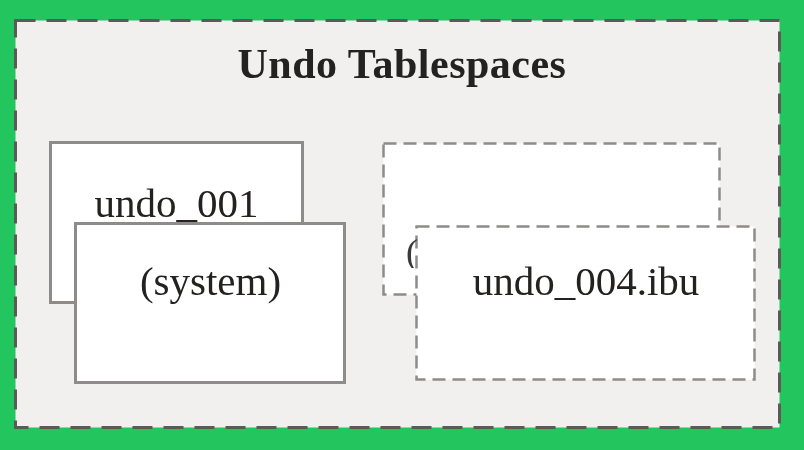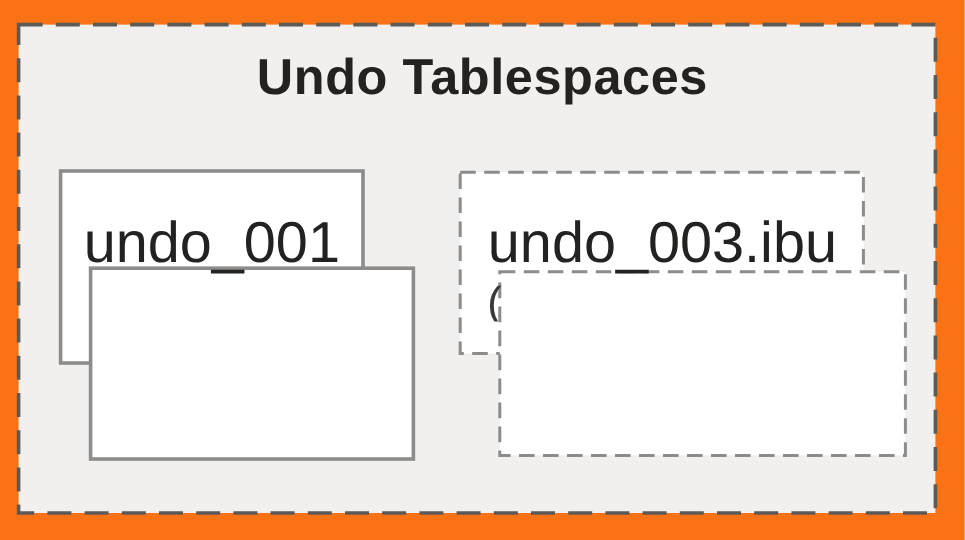--- a/index.html
+++ b/index.html
@@ -1,21 +1,21 @@
 <!DOCTYPE html>
 <html><head>
 <meta charset="utf-8">
 <style>
   html, body { margin: 0; padding: 0; background: #ffffff; }
   .stage {
     position: relative;
     width: 804px;
     height: 450px;
-    background: #f97316;
-    font-family: Liberation Sans, sans-serif;
+    background: #22c55e;
+    font-family: Liberation Serif, serif;
     overflow: hidden;
   }
   .stage svg {
     position: absolute;
     left: 0; top: 0;
     z-index: 1;
   }
   .txt {
     position: absolute;
     z-index: 2;
@@ -26,21 +26,21 @@
   .title {
     left: 0;
     right: 0;
     top: 40px;
     font-size: 42px;
     line-height: 48px;
     font-weight: bold;
     letter-spacing: 0.5px;
   }
   .label {
-    font-size: 48px;
+    font-size: 41px;
     line-height: 44px;
   }
   .label.two-line { line-height: 48px; }
   .label-undo-001 { left: 51px;  top: 181px; width: 251px; }
   .label-undo-002 { left: 76px;  top: 257px; width: 269px; }
   .label-undo-003 { left: 384px; top: 181px; width: 336px; }
   .label-undo-004 { left: 417px; top: 257px; width: 338px; }
   .clipped-paren {
     position: absolute;
     z-index: 3;
@@ -73,24 +73,23 @@
     <rect x="416.5" y="226.5" width="338" height="153" stroke-width="2.5" stroke-dasharray="13 7" fill="#ffffff" stroke="#8d8c8a"></rect>
   </svg>
 
   <div class="txt title">Undo Tablespaces</div>
 
   <div class="txt label label-undo-001">
     <span class="label-line">undo_001</span>
   </div>
 
   <div class="txt label two-line label-undo-002">
+    <span class="label-line">(system)</span>
   </div>
 
-  <div class="txt label label-undo-003">
-    <span class="label-line">undo_003.ibu</span>
-  </div>
 
   <div class="txt label two-line label-undo-004">
+    <span class="label-line">undo_004.ibu</span>
   </div>
 
   <div class="clipped-paren">(</div>
 
 </div>
 
 </body></html>

